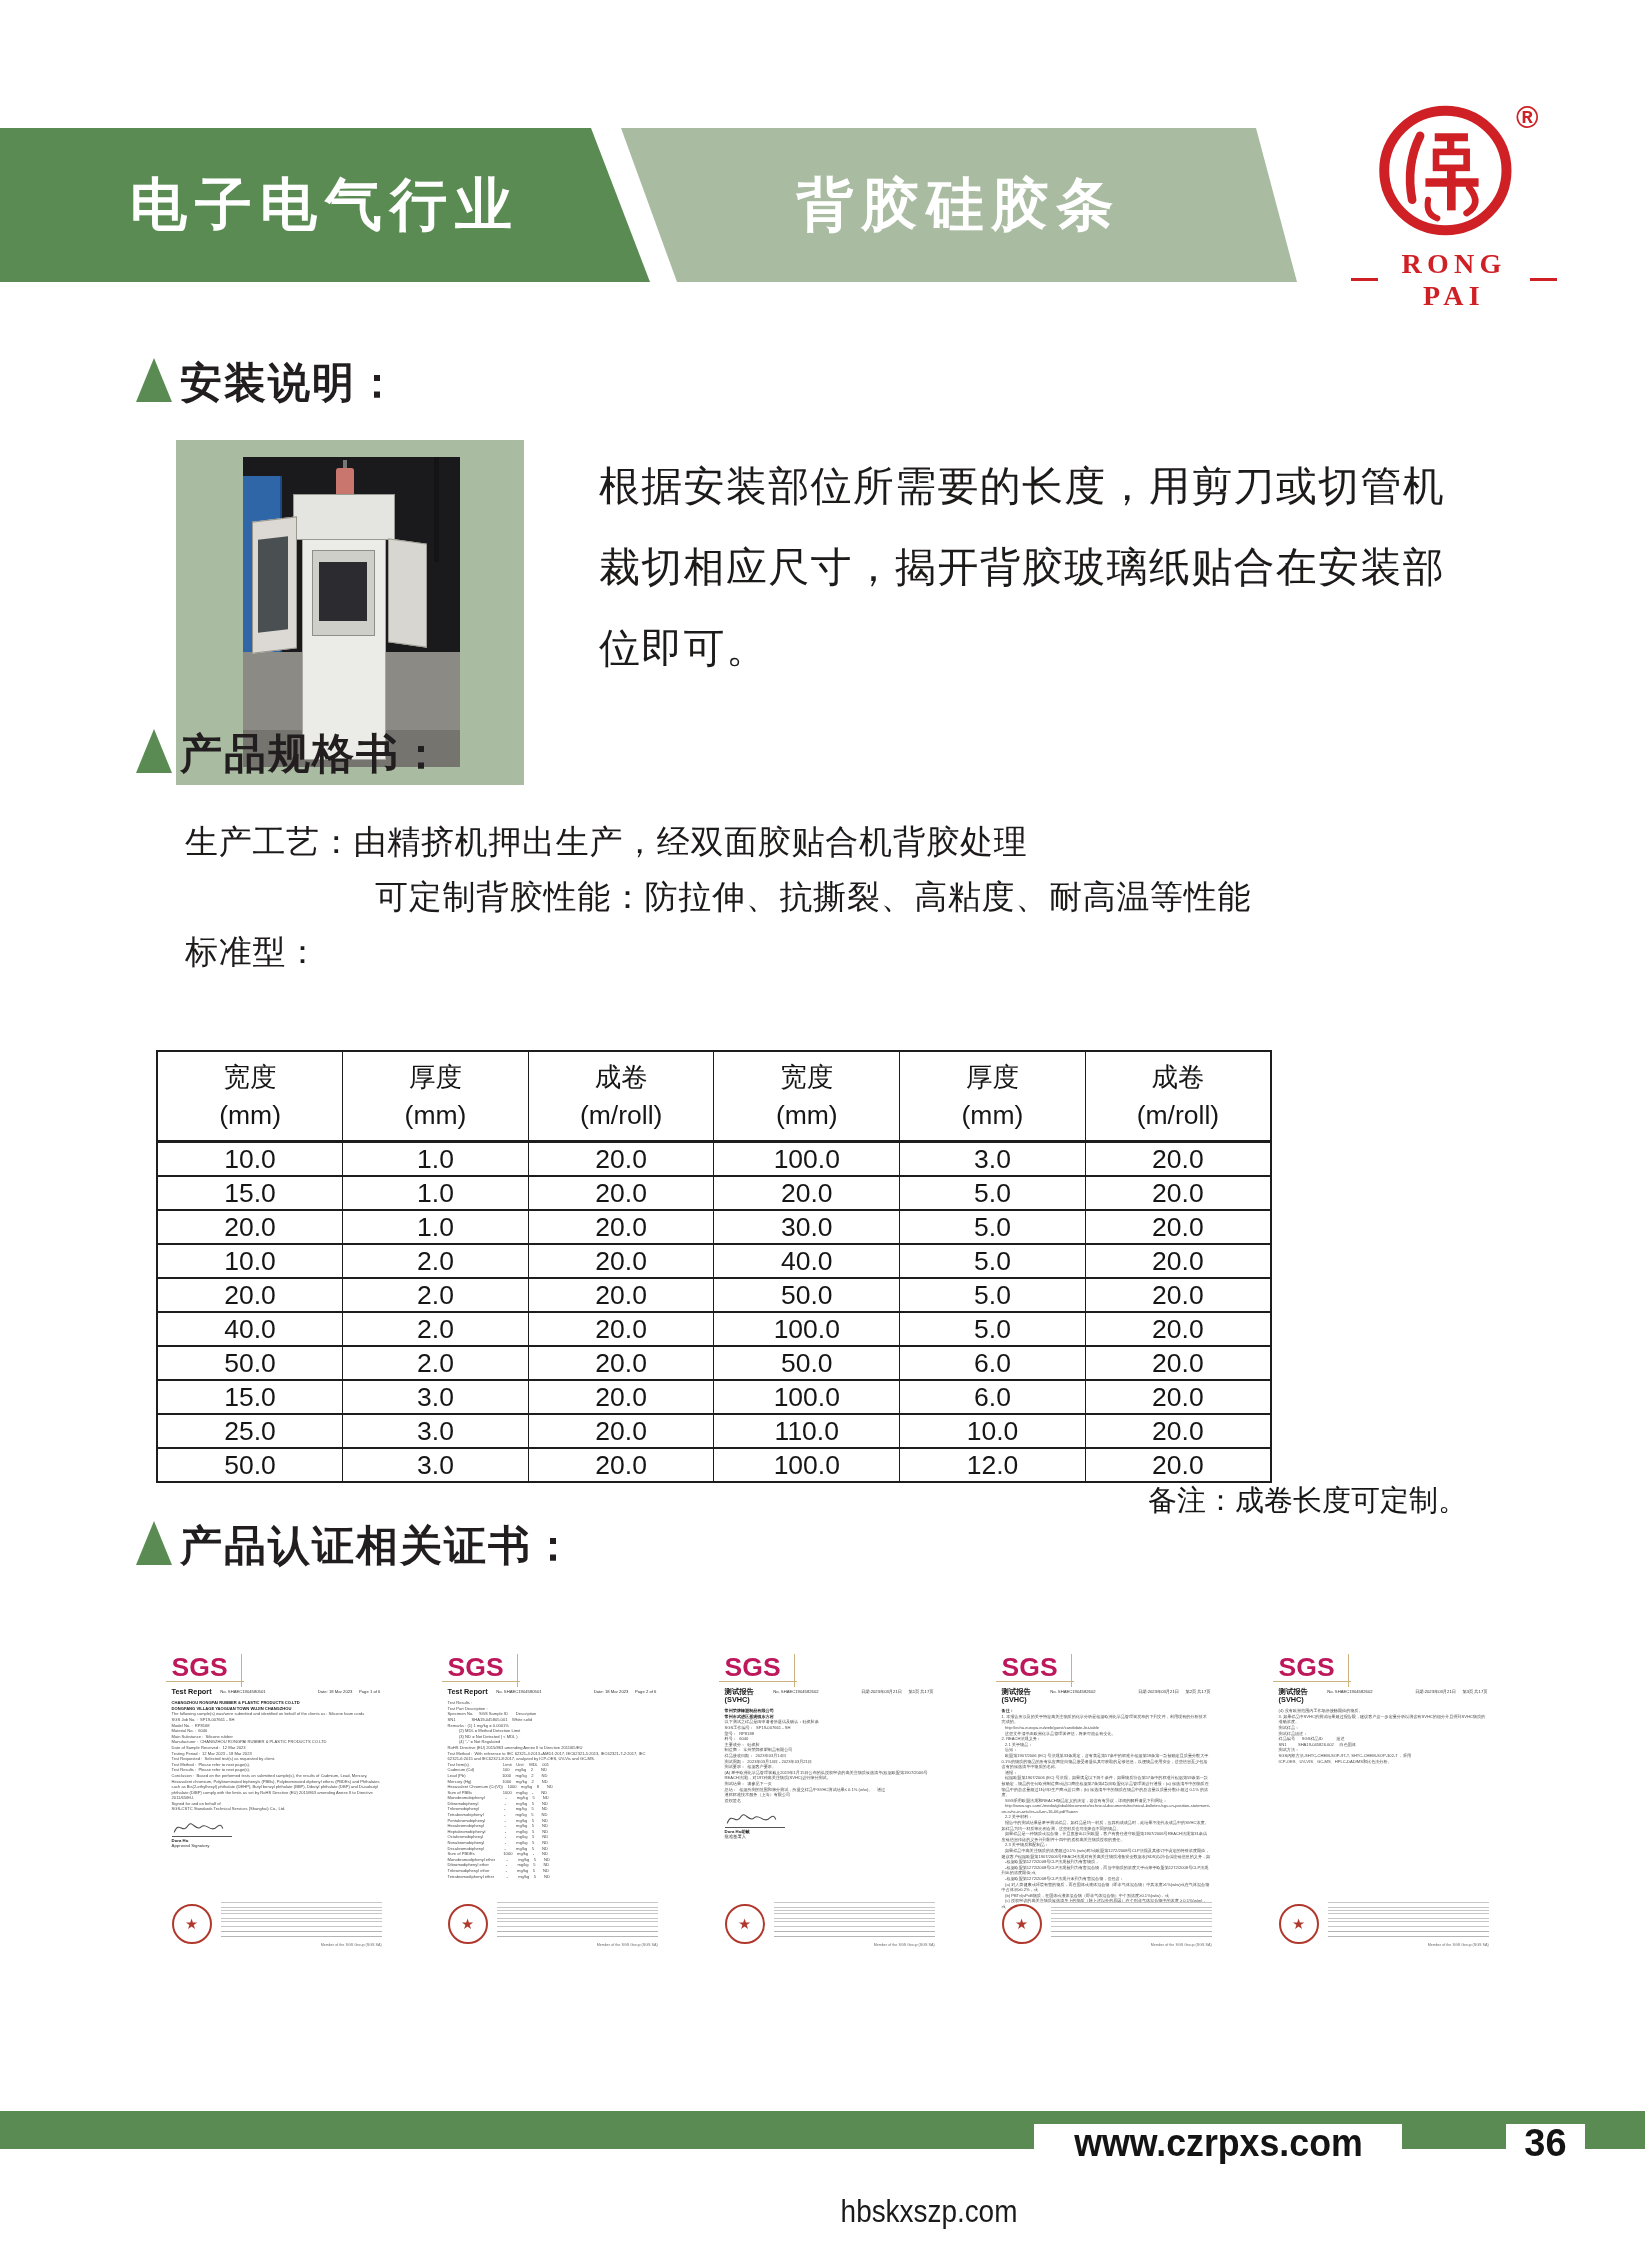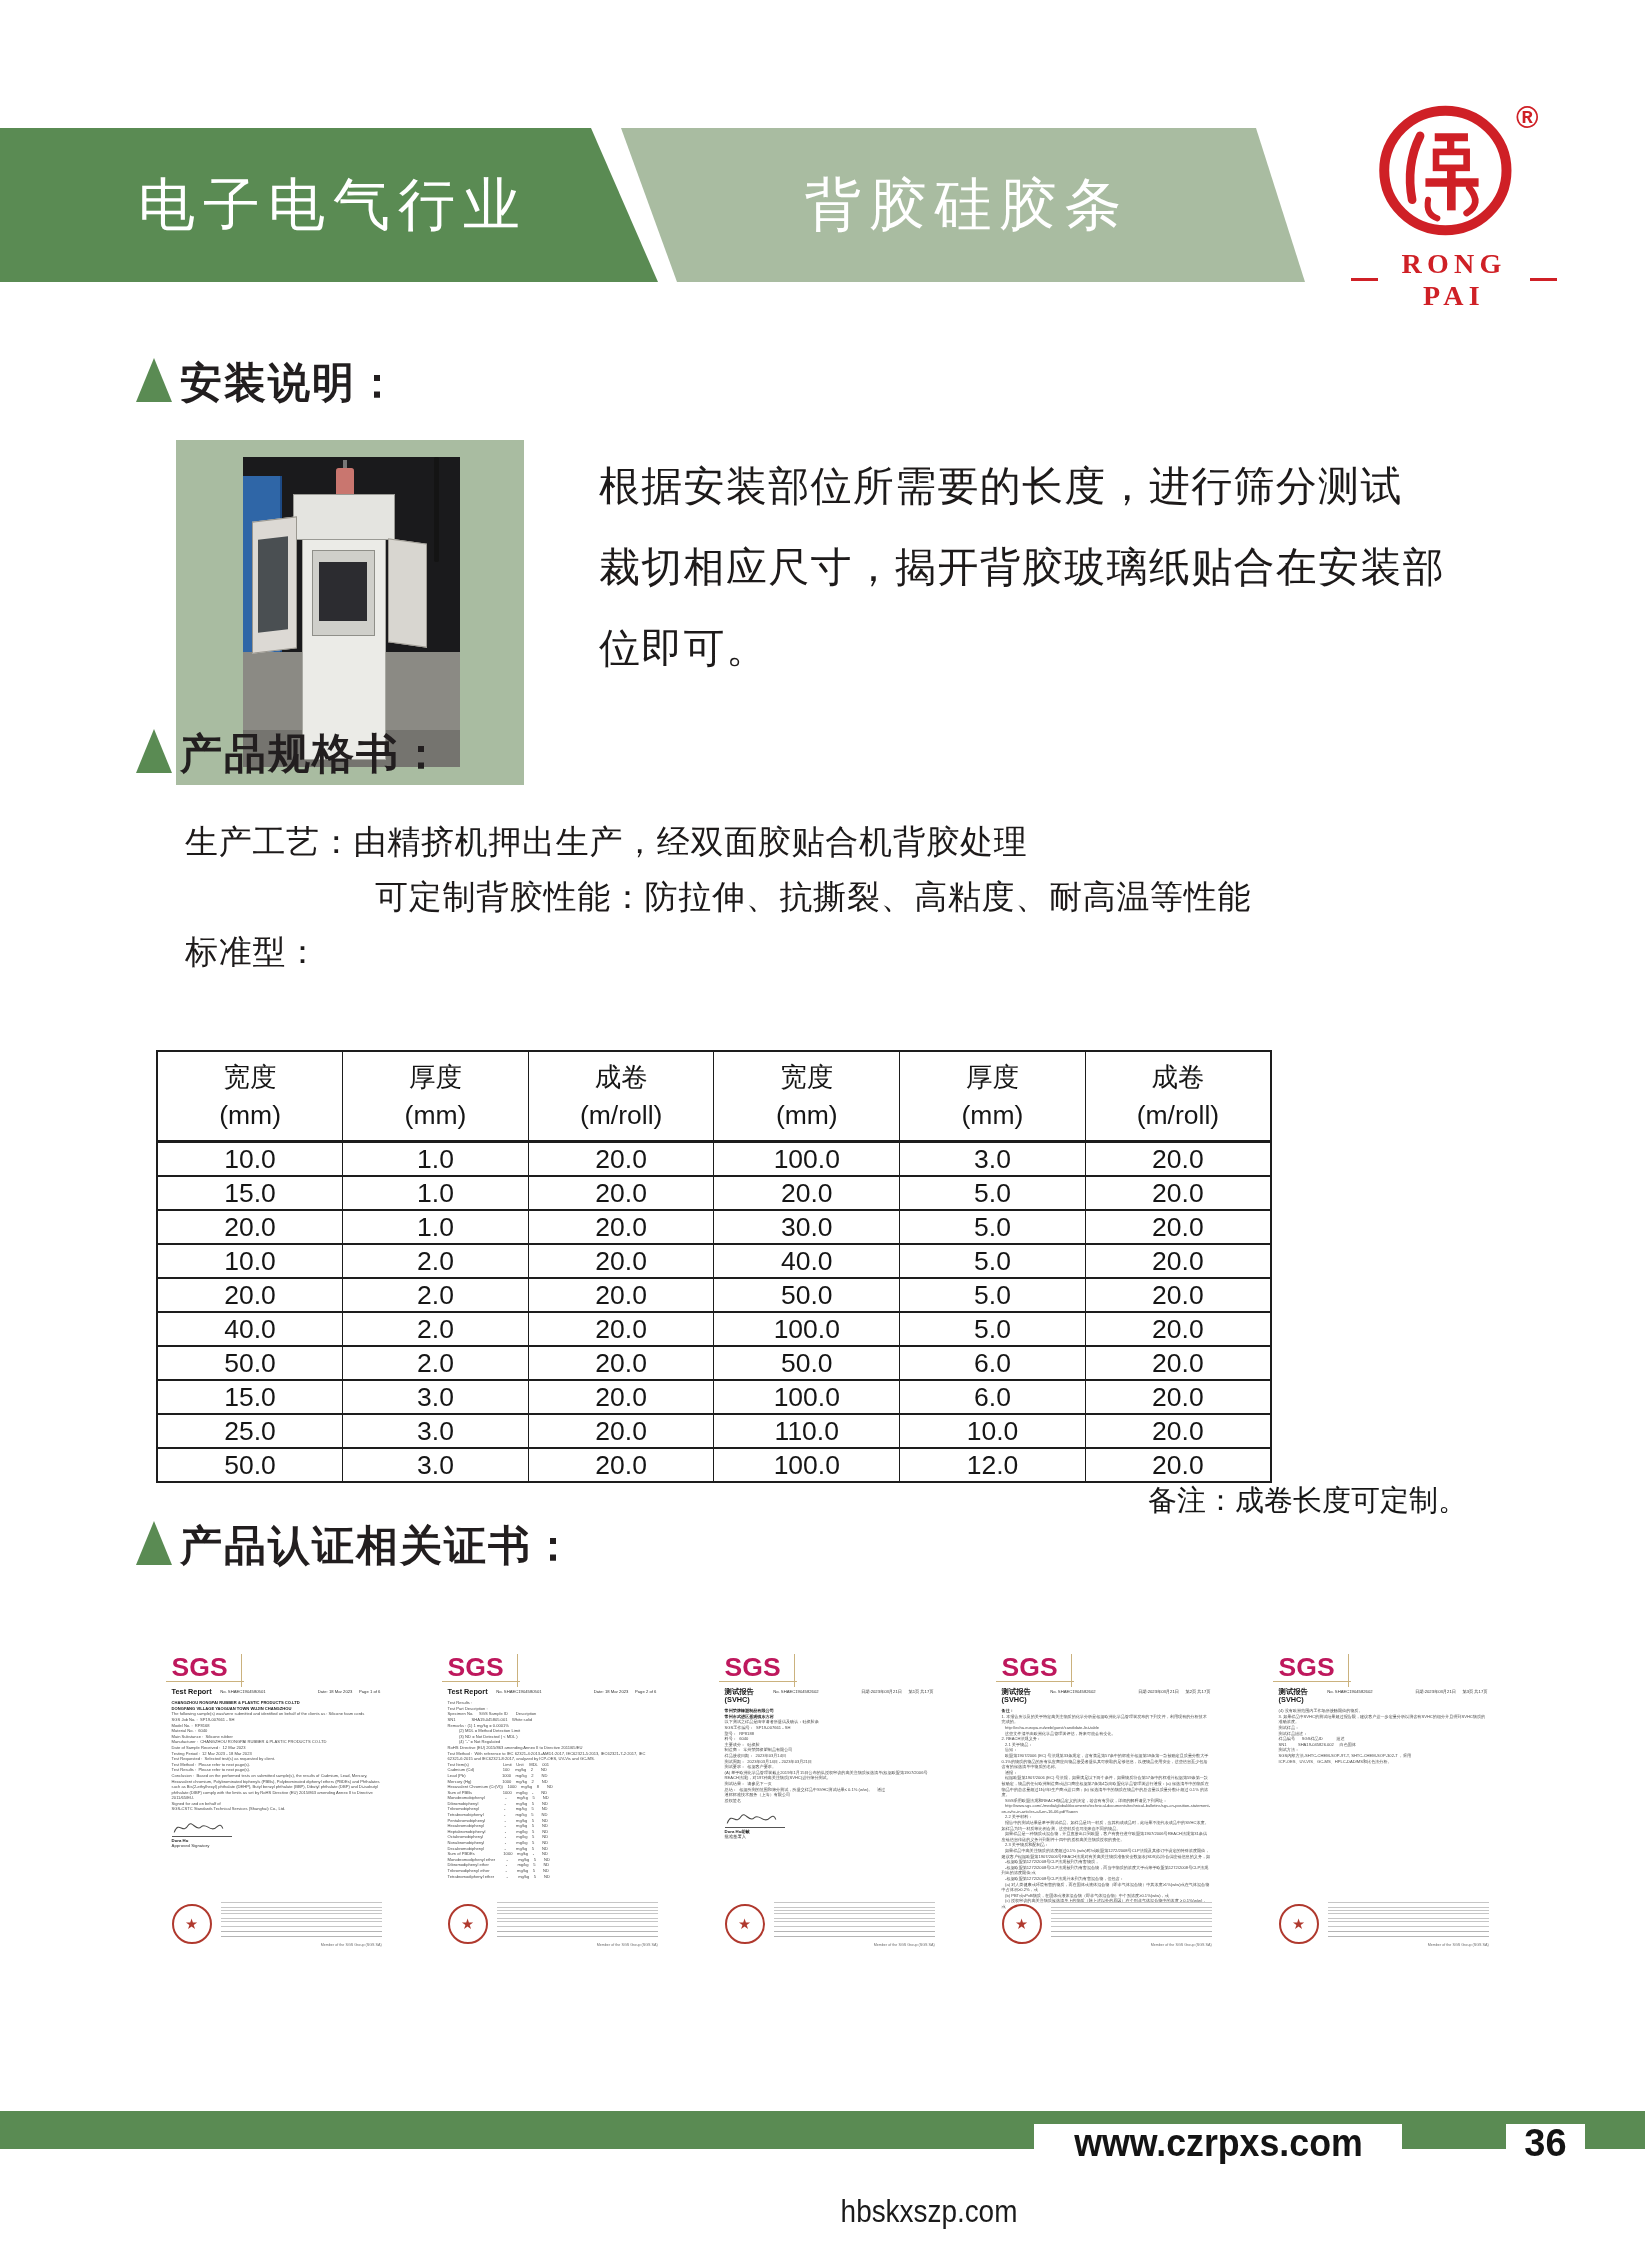--- a/index.html
+++ b/index.html
@@ -1,21 +1,21 @@
 <!DOCTYPE html>
 <html style="font-size:10.6px"><head>
 <meta charset="utf-8">
 <style>
   html,body{margin:0;padding:0;background:#ffffff;}
   #page{position:relative;width:1646px;height:2250px;background:#fff;overflow:hidden;
         font-family:"Liberation Sans","DejaVu Sans",sans-serif;color:#221e1f;}
 
   
   .banner{position:absolute;top:128px;height:154px;display:flex;align-items:center;justify-content:center;
-          color:#fff;font-size:57px;font-weight:400;letter-spacing:8px;padding-left:8px;}
+          color:#fff;font-size:57px;font-weight:700;letter-spacing:8px;}
   #banner-left{left:0;width:650px;background:#5a8b53;clip-path:polygon(0 0,591px 0,100% 100%,0 100%);}
   #banner-right{left:621px;width:676px;background:#a9bca1;clip-path:polygon(0 0,635px 0,100% 100%,56px 100%);}
 
   
   #logo{position:absolute;left:1351px;top:100px;width:206px;text-align:center;}
   #logo-seal{position:relative;width:206px;height:141px;}
   #logo-reg{position:absolute;right:18.6px;top:0;font-size:30.5px;color:#cf2026;font-weight:700;}
   #logo-brand{display:flex;align-items:center;justify-content:center;gap:10.6px;margin-top:6.6px;
               color:#cf2026;font-family:"Liberation Serif","DejaVu Serif",serif;
               font-size:28px;letter-spacing:5.3px;font-weight:600;}
@@ -148,21 +148,21 @@
       <div class="ph ph-cab-top"></div>
       <div class="ph ph-door"></div>
       <div class="ph ph-door-glass"></div>
       <div class="ph ph-panel"></div>
       <div class="ph ph-win"></div>
       <div class="ph ph-win-in"></div>
     </div>
   </div>
 
   <div id="install-paragraph">
-      <div>根据安装部位所需要的长度，进行筛分测试</div>
+      <div>根据安装部位所需要的长度，用剪刀或切管机</div>
       <div>裁切相应尺寸，揭开背胶玻璃纸贴合在安装部</div>
       <div>位即可。</div>
     </div>
 
   <div class="section-heading" style="left:136px;top:729px;">
     <span class="tri"></span>
     <span class="heading-text">产品规格书：</span>
   </div>
 
   <div id="spec-lines">

